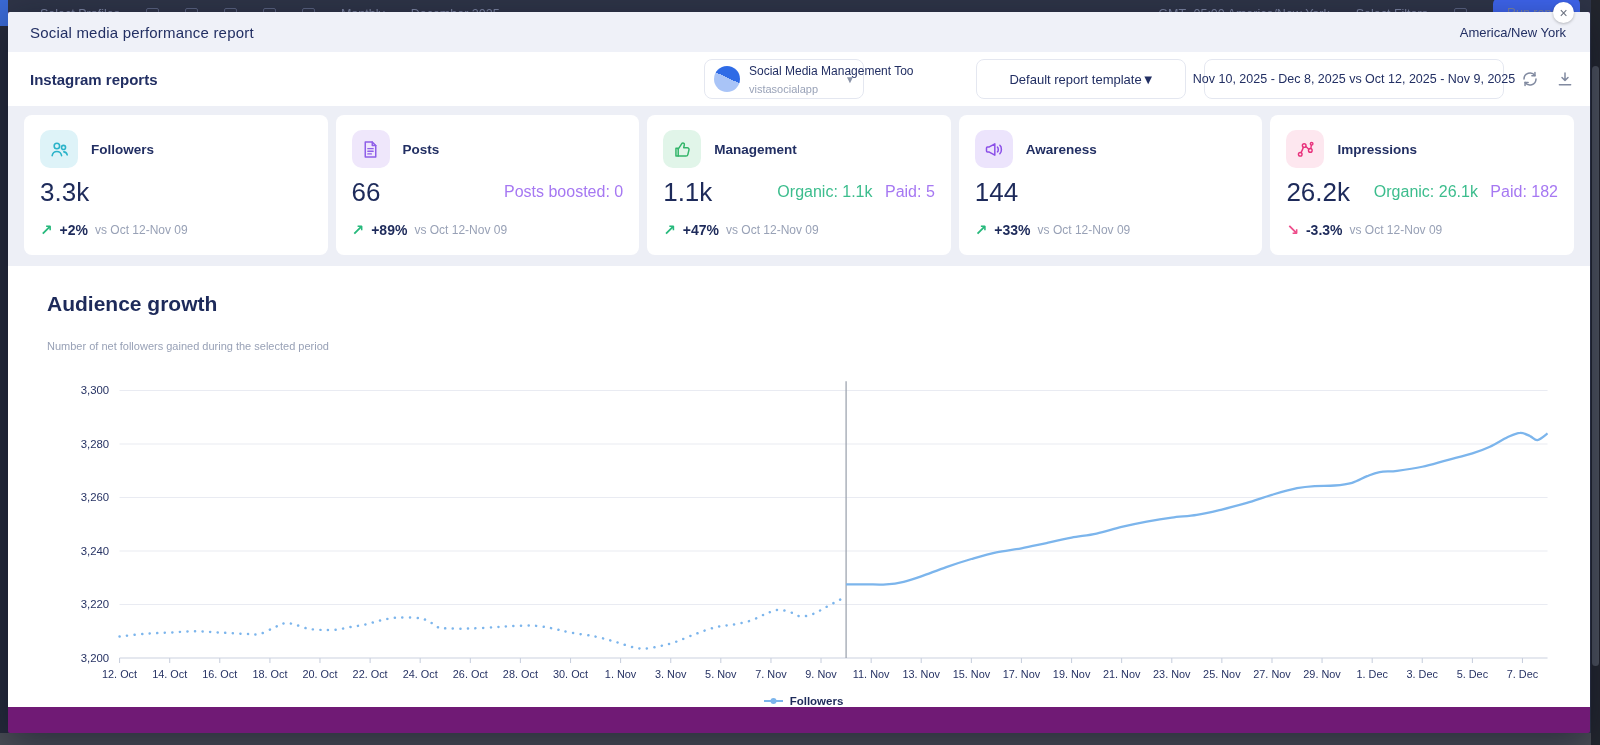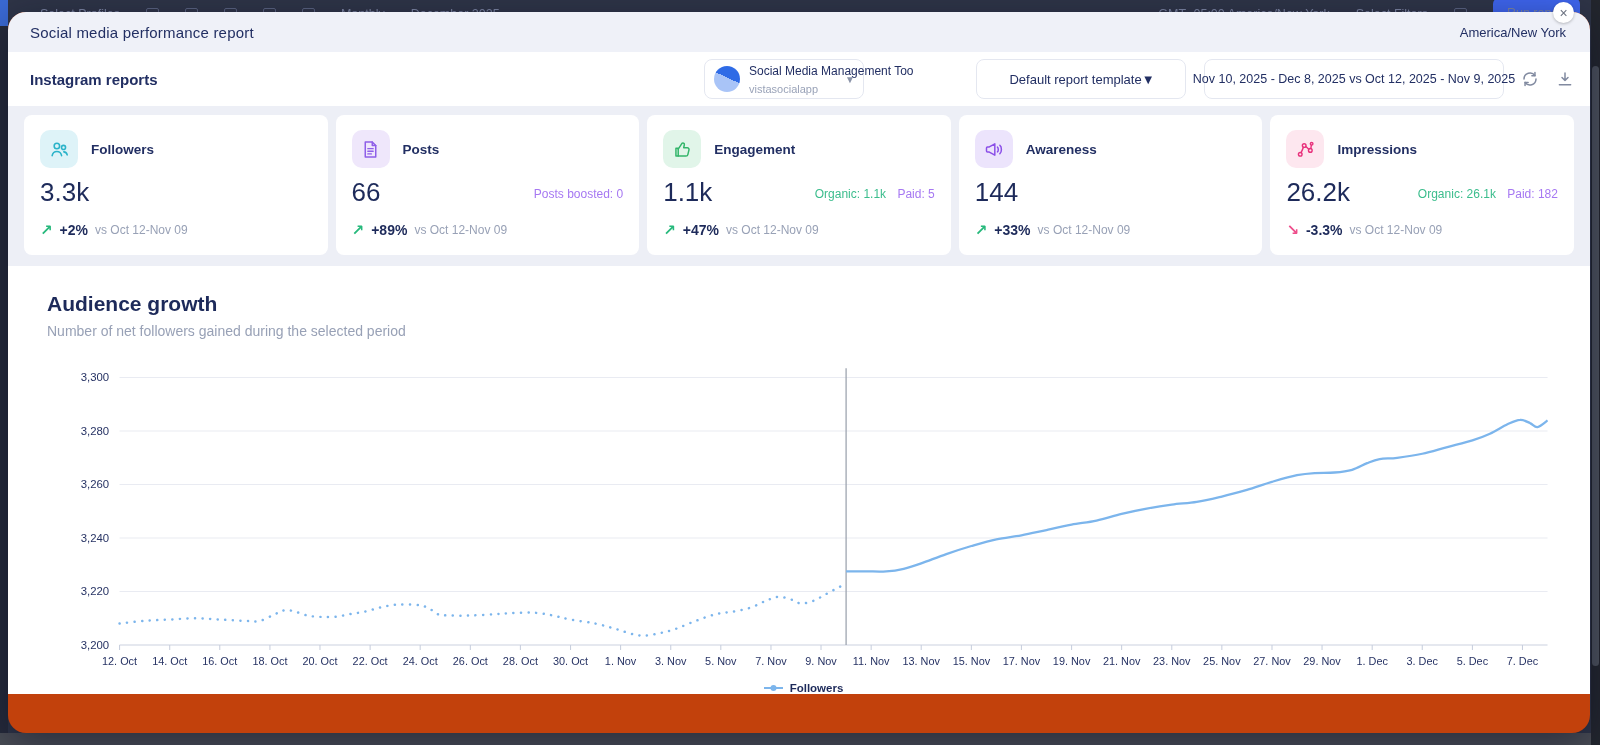--- a/index.html
+++ b/index.html
@@ -14,22 +14,22 @@
   .bg-topbar span { color:#7d86a3; font-size:12.5px; white-space:nowrap; }
   .bg-ico { width:13px; height:11px; border:1.4px solid #5b6480; border-radius:2px; display:inline-block; }
   .bg-btn { background:#3f66ee; color:#c9d4ff; border-radius:6px; padding:8px 14px 10px; font-size:12.5px; white-space:nowrap; }
   .bg-leftedge { position:absolute; left:0; top:0; bottom:0; width:8px; background:#262b3a; }
   .bg-logo { position:absolute; left:0; top:0; width:8px; height:26px; background:#3b6bd6; }
   .bg-bottombar { position:absolute; left:0; right:0; bottom:0; height:12px; background:#4b4e55; }
   .bg-scroll { position:absolute; right:0; top:0; bottom:0; width:9px; background:#23262d; }
   .bg-scroll .thumb { position:absolute; left:1px; width:7px; border-radius:4px; background:#4d525c; top:66px; height:600px; }
 
   
-  .modal { position:absolute; left:8px; top:12px; right:10px; bottom:12px; background:#c2410c;
-    border-radius:18px; overflow:hidden; box-shadow:0 10px 40px rgba(8,12,35,.5); }
+  .modal { position:absolute; left:8px; top:12px; right:10px; bottom:12px; background:#701a75;
+    border-radius:2px; overflow:hidden; box-shadow:0 10px 40px rgba(8,12,35,.5); }
   .modal-header { height:40px; background:#eff1f8; display:flex; align-items:center;
     justify-content:space-between; padding:0 24px 0 22px; }
   .modal-title { font-size:15px; color:#222f63; letter-spacing:.2px; }
   .modal-tz { font-size:13px; color:#222f63; }
   .close-btn { position:absolute; top:2px; right:26px; width:21px; height:21px; border-radius:50%;
     background:#fff; border:none; color:#6b7280; font-size:14px; line-height:20px; text-align:center;
     cursor:pointer; box-shadow:0 1px 3px rgba(0,0,0,.25); z-index:5; }
 
   
   .toolbar { height:54px; display:flex; align-items:center; padding:0 16px 0 22px; background:#fff; }
@@ -60,34 +60,34 @@
   .tile { width:38px; height:38px; border-radius:10px; display:flex; align-items:center; justify-content:center; }
   .tile svg { width:21px; height:21px; }
   .tile-followers { background:#def3f8; color:#2bb3c9; }
   .tile-posts { background:#efe7fb; color:#8f5fe8; }
   .tile-engagement { background:#e1f5e9; color:#33b56a; }
   .tile-awareness { background:#ece4fc; color:#8b4fe8; }
   .tile-impressions { background:#fde7ef; color:#e8327c; }
   .card-label { font-size:13.5px; font-weight:600; color:#222f63; }
   .value-row { display:flex; align-items:flex-end; justify-content:space-between; margin-top:11px; }
   .value { font-size:26px; font-weight:500; color:#1d2a5a; line-height:1.05; }
-  .extras { font-size:12px; padding-bottom:5px; white-space:nowrap; }
+  .extras { font-size:16px; padding-bottom:5px; white-space:nowrap; }
   .extra-green { color:#3cbd8d; }
   .extra-purple { color:#a678f2; margin-left:8px; }
   .trend-row { margin-top:15px; display:flex; align-items:center; gap:7px; }
   .arrow { font-family:"DejaVu Sans",sans-serif; font-size:15px; font-weight:700; }
   .arrow[data-dir="up"] { color:#27b97c; }
   .arrow[data-dir="down"] { color:#ee4d8b; }
   .pct { font-size:14px; font-weight:700; color:#1d2a5a; }
   .vs { font-size:12px; color:#98a1b6; }
 
   
   .chart-section { background:#fff; padding:26px 30px 0 39px; }
   .chart-title { font-size:21px; font-weight:700; color:#1d2a5a; }
-  .chart-sub { font-size:14px; color:#98a1b6; margin-top:7px; }
+  .chart-sub { font-size:11px; color:#98a1b6; margin-top:24px; }
   .growth-svg { width:100%; height:auto; margin-top:22px; display:block; }
   .growth-svg text.ytick { font-family:"Liberation Sans",sans-serif; font-size:11px; fill:#273364; }
   .growth-svg text.xtick { font-family:"Liberation Sans",sans-serif; font-size:10.5px; fill:#273364; }
   .legend-row { display:flex; align-items:center; justify-content:center; gap:7px; margin-top:8px; }
   .legend-label { font-size:11.5px; font-weight:700; color:#1d2a5a; }
 </style>
 </head>
 <body>
 
 <div class="bg-topbar">
@@ -205,21 +205,21 @@
     </div>
 
     <div class="card">
       <div class="card-head">
         <span class="tile tile-engagement">
           <svg viewBox="0 0 24 24" fill="none" stroke="currentColor" stroke-width="1.7" stroke-linecap="round" stroke-linejoin="round">
             <path d="M4.5 10.5h2.6v9H4.5z"></path>
             <path d="M7.1 19.5h8.9c1 0 1.9-.7 2.1-1.7l1.3-5.4c.3-1.2-.6-2.4-1.9-2.4h-4.1l.7-3.5c.2-1-.5-2-1.6-2-.5 0-1 .3-1.3.7l-4.1 6.3"></path>
           </svg>
         </span>
-        <span class="card-label">Engagement</span>
+        <span class="card-label">Management</span>
       </div>
       <div class="value-row">
         <span class="value">1.1k</span>
         <span class="extras">
           <span class="extra-green">Organic: 1.1k</span>
           <span class="extra-purple">Paid: 5</span>
         </span>
       </div>
       <div class="trend-row">
         <span class="arrow" data-dir="up">↗</span>

